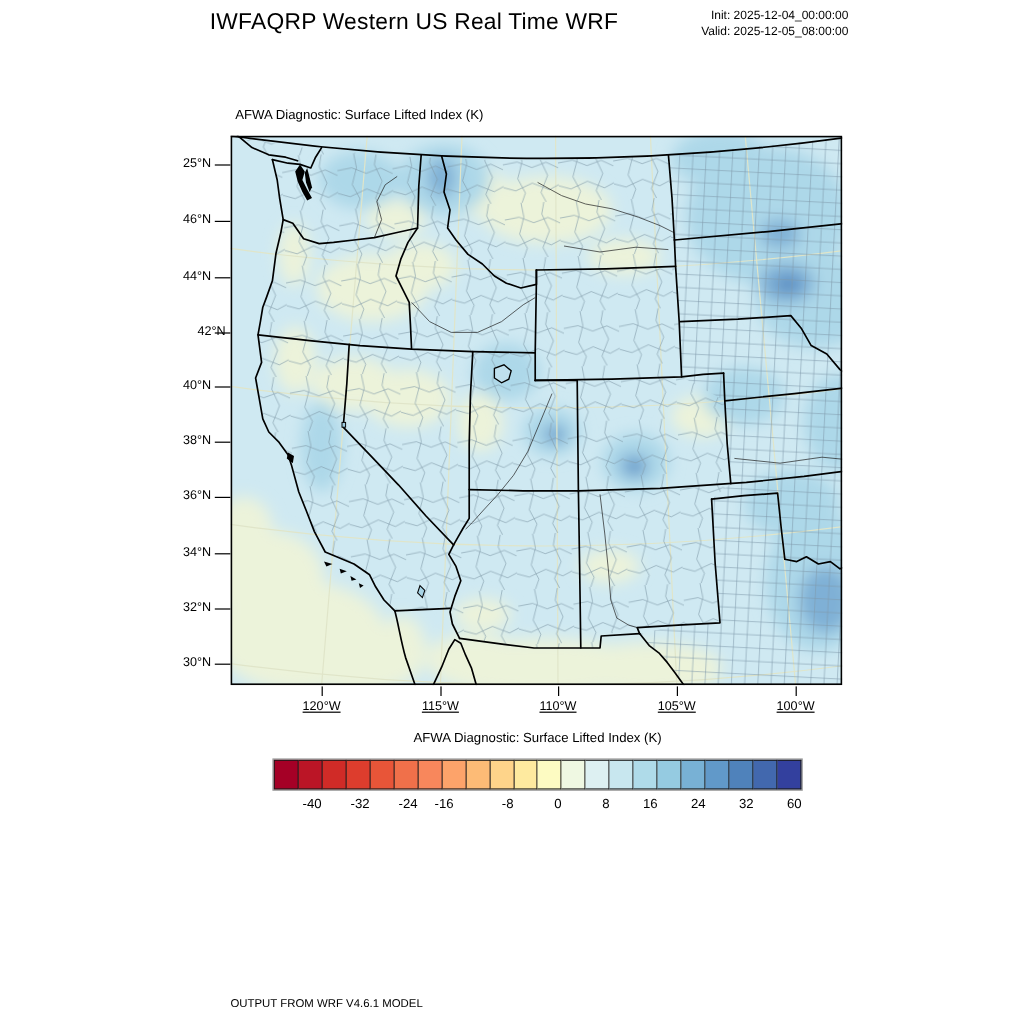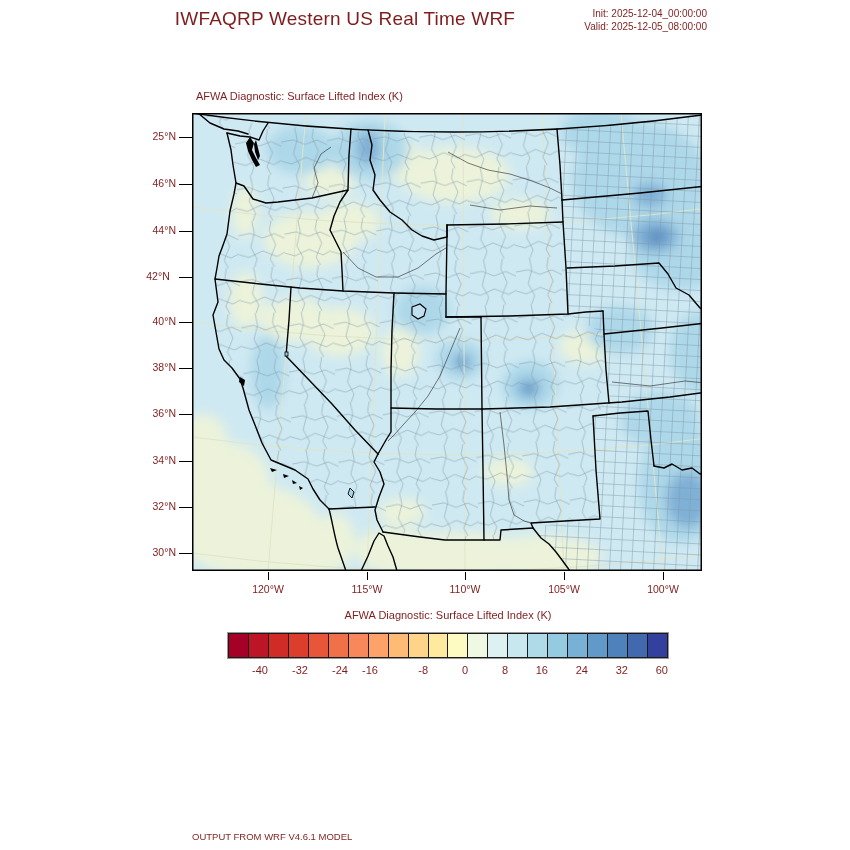--- a/index.html
+++ b/index.html
@@ -1,24 +1,24 @@
 <!DOCTYPE html>
 <html><head>
 <meta charset="utf-8">
 <style>
   html,body{margin:0;padding:0;background:#fff;}
   #stage{position:relative;width:850px;height:850px;background:#ffffff;overflow:hidden;
-         font-family:"Liberation Sans",sans-serif;color:#7f1d1d;}
+         font-family:"Liberation Sans",sans-serif;color:#000000;}
   .abs{position:absolute;}
   #main-title{left:150px;top:8px;width:390px;text-align:center;font-size:19px;letter-spacing:.2px;}
   #run-info{left:430px;top:7px;width:277px;text-align:right;font-size:10px;line-height:13px;}
   #map-title{left:196px;top:90px;font-size:11px;}
   #map-svg{left:192px;top:113px;}
   .tick-lat{position:absolute;width:36px;text-align:right;font-size:10.5px;}
-  .tick-lon{position:absolute;width:44px;text-align:center;font-size:10.5px;}
+  .tick-lon{position:absolute;width:44px;text-align:center;font-size:10.5px;text-decoration:underline;}
   .tick-mark{position:absolute;background:#000;}
   #cb-title{left:228px;top:609px;width:440px;text-align:center;font-size:11px;}
   #colorbar{left:228px;top:633px;width:440px;height:25px;display:flex;
             outline:1px solid #999;}
   .cb-cell{flex:1 1 0;border-right:1px solid #1a1a1a;border-top:1px solid #1a1a1a;border-bottom:1px solid #1a1a1a;box-sizing:border-box;}
   .cb-cell:first-child{border-left:1px solid #1a1a1a;}
   .cb-label{position:absolute;width:40px;text-align:right;font-size:11px;}
   #footer{left:192px;top:804px;font-size:9.5px;line-height:13px;white-space:pre;}
 </style>
 </head>
@@ -221,21 +221,21 @@
     <div>OUTPUT FROM WRF V4.6.1 MODEL</div>
     
   </div>
 
 <div class="tick-lat" style="left: 140px; top: 130px;">25°N</div>
     <div class="tick-mark" style="left: 179px; top: 137px; width: 13px; height: 1.4px;"></div>
     <div class="tick-lat" style="left: 140px; top: 177px;">46°N</div>
     <div class="tick-mark" style="left: 179px; top: 184px; width: 13px; height: 1.4px;"></div>
     <div class="tick-lat" style="left: 140px; top: 224px;">44°N</div>
     <div class="tick-mark" style="left: 179px; top: 231px; width: 13px; height: 1.4px;"></div>
-    <div class="tick-lat" style="left: 140px; top: 270px; text-align: center;">42°N</div>
+    <div class="tick-lat" style="left: 152px; top: 270px;">42°N</div>
     <div class="tick-mark" style="left: 179px; top: 277px; width: 13px; height: 1.4px;"></div>
     <div class="tick-lat" style="left: 140px; top: 315px;">40°N</div>
     <div class="tick-mark" style="left: 179px; top: 322px; width: 13px; height: 1.4px;"></div>
     <div class="tick-lat" style="left: 140px; top: 361px;">38°N</div>
     <div class="tick-mark" style="left: 179px; top: 368px; width: 13px; height: 1.4px;"></div>
     <div class="tick-lat" style="left: 140px; top: 407px;">36°N</div>
     <div class="tick-mark" style="left: 179px; top: 414px; width: 13px; height: 1.4px;"></div>
     <div class="tick-lat" style="left: 140px; top: 454px;">34°N</div>
     <div class="tick-mark" style="left: 179px; top: 461px; width: 13px; height: 1.4px;"></div>
     <div class="tick-lat" style="left: 140px; top: 500px;">32°N</div>

